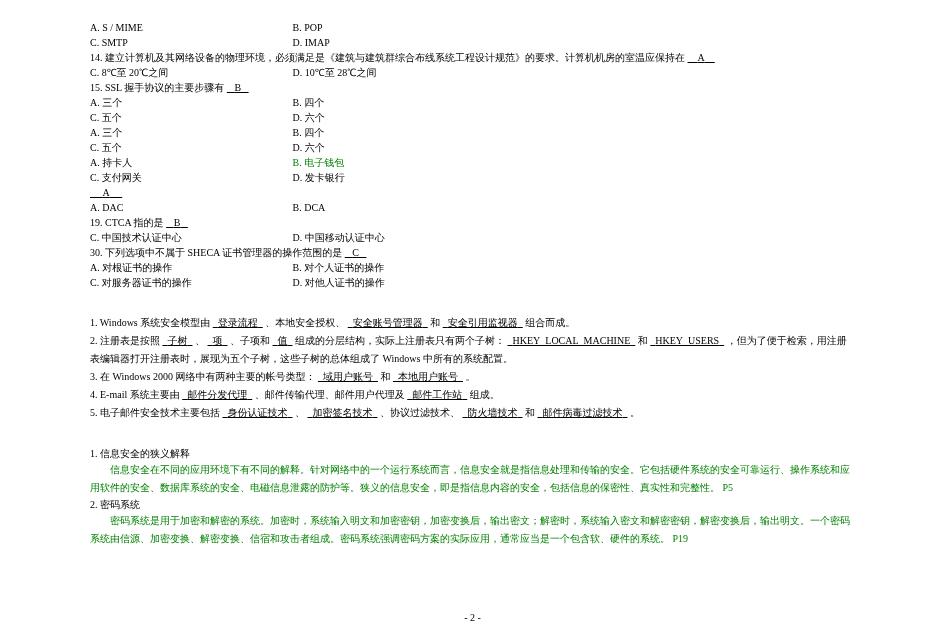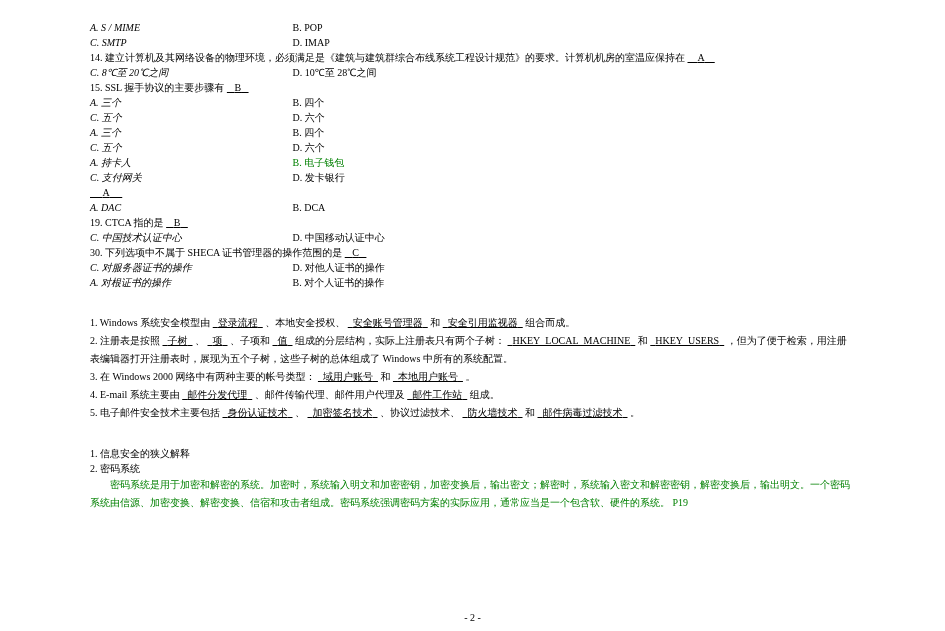--- a/index.html
+++ b/index.html
@@ -16,21 +16,20 @@
   .content {
     padding: 20px 90px 0 90px;
   }
   .line {
     line-height: 15px;
     white-space: nowrap;
   }
   .opt-left {
     display: inline-block;
     width: 200px;
-    font-style: italic;
   }
   .green { color: #008000; }
   .u { text-decoration: underline; }
   .section-gap { height: 12px; }
   .fill-line {
     line-height: 18px;
     white-space: normal;
   }
   .pagefoot {
     position: absolute;
@@ -109,26 +108,26 @@
   <div class="line">
     <span class="opt-left">C.  中国技术认证中心</span>
     <span>D.  中国移动认证中心</span>
   </div>
 
   <div class="line">
     <span>30.  下列选项中不属于 SHECA 证书管理器的操作范围的是</span>
     <span class="u">&nbsp;&nbsp;&nbsp;<span>C</span>&nbsp;&nbsp;&nbsp;</span>
   </div>
   <div class="line">
+    <span class="opt-left">A.  对根证书的操作</span>
+    <span>B.  对个人证书的操作</span>
+  </div>
+  <div class="line">
     <span class="opt-left">C.  对服务器证书的操作</span>
     <span>D.  对他人证书的操作</span>
-  </div>
-  <div class="line">
-    <span class="opt-left">A.  对根证书的操作</span>
-    <span>B.  对个人证书的操作</span>
   </div>
 
   <div class="section-gap"></div>
   <div class="section-gap"></div>
 
   <div class="fill-line">
     <span>1.  Windows 系统安全模型由</span>
     <span class="u">&nbsp;&nbsp;<span>登录流程</span>&nbsp;&nbsp;</span>
     <span>、本地安全授权、</span>
     <span class="u">&nbsp;&nbsp;<span>安全账号管理器</span>&nbsp;&nbsp;</span>
@@ -176,19 +175,20 @@
     <span class="u">&nbsp;&nbsp;<span>防火墙技术</span>&nbsp;&nbsp;</span>
     <span>和</span>
     <span class="u">&nbsp;&nbsp;<span>邮件病毒过滤技术</span>&nbsp;&nbsp;</span>
     <span> 。</span>
   </div>
 
   <div class="section-gap"></div>
   <div class="section-gap"></div>
 
   <div class="line">1.  信息安全的狭义解释</div>
+  <div class="fill-line green" style="text-indent:2em;">信息安全在不同的应用环境下有不同的解释。针对网络中的一个运行系统而言，信息安全就是指信息处理和传输的安全。它包括硬件系统的安全可靠运行、操作系统和应用软件的安全、数据库系统的安全、电磁信息泄露的防护等。狭义的信息安全，即是指信息内容的安全，包括信息的保密性、真实性和完整性。 P5</div>
 
   <div class="line">2.  密码系统</div>
   <div class="fill-line green" style="text-indent:2em;">密码系统是用于加密和解密的系统。加密时，系统输入明文和加密密钥，加密变换后，输出密文；解密时，系统输入密文和解密密钥，解密变换后，输出明文。一个密码系统由信源、加密变换、解密变换、信宿和攻击者组成。密码系统强调密码方案的实际应用，通常应当是一个包含软、硬件的系统。 P19</div>
 
 </div>
 
 <div class="pagefoot">- 2 -</div>
 
 </body></html>

